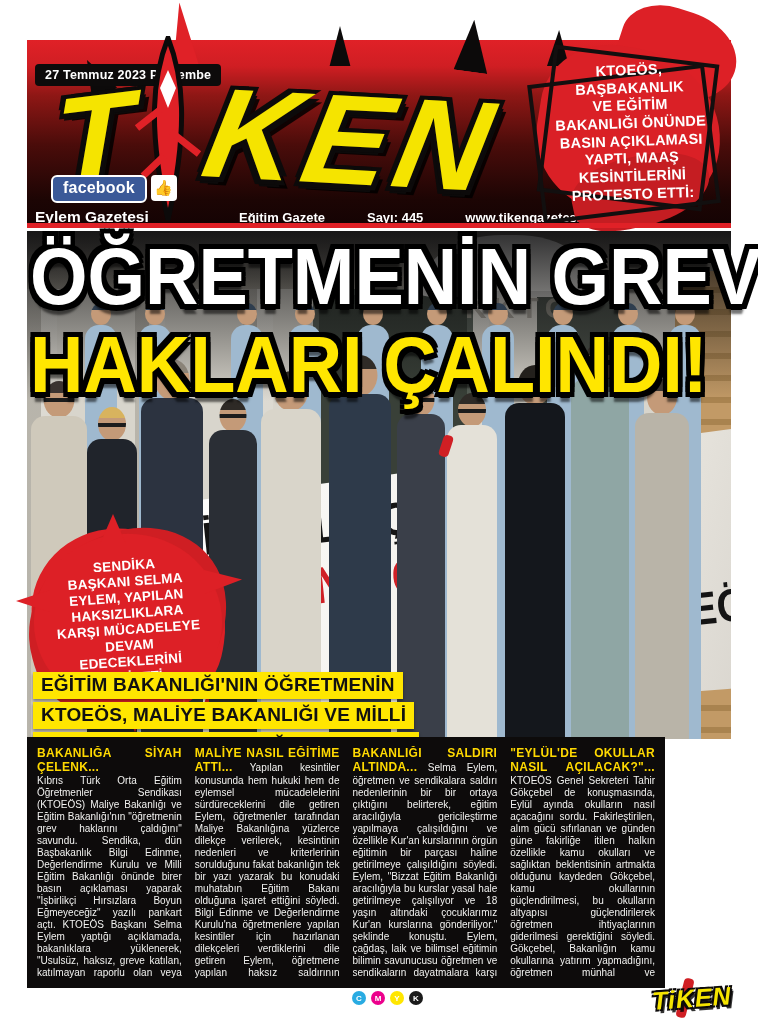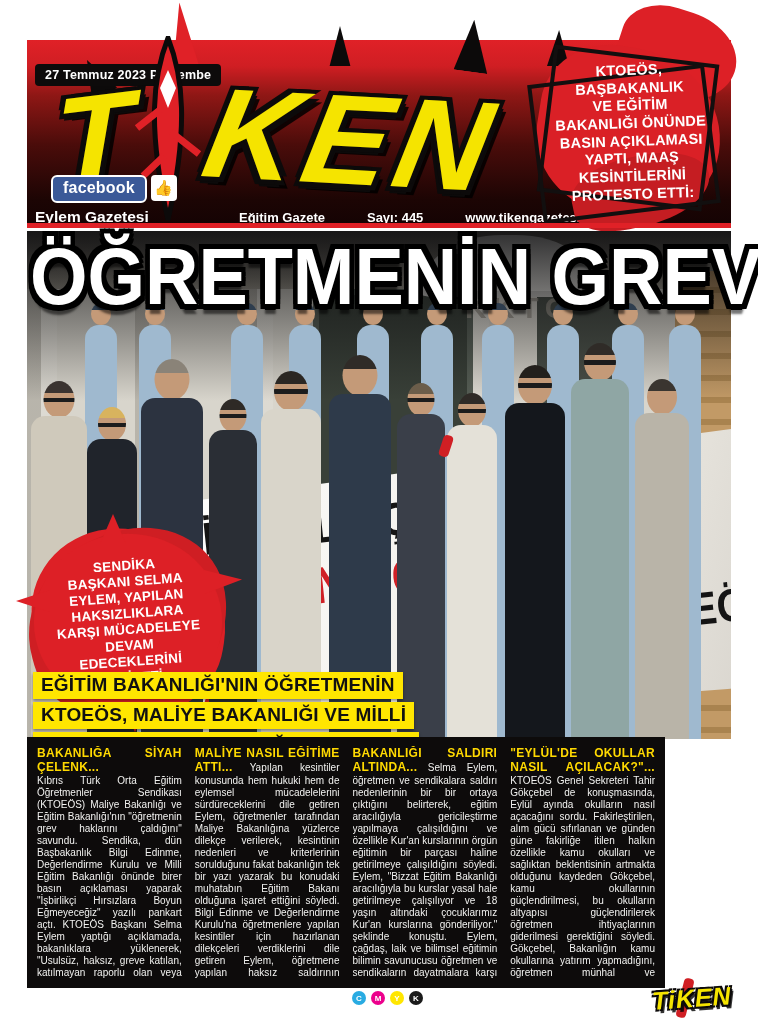--- a/index.html
+++ b/index.html
@@ -299,20 +299,21 @@
           <i></i>
         </div>
       <div class="b1">İŞBİRLİKÇİ HIRSIZLARA</div>
       <div class="b2">BOYUN EĞMEYECEĞİZ</div>
       <div class="b3">KTOEÖS</div>
     </div>
   </div>
 
   <div class="headline">
     <div><span class="hl hl1">ÖĞRETMENİN GREV</span></div>
+    <div style="margin-top:16px;"><span class="hl hl2">HAKLARI ÇALINDI!</span></div>
   </div>
 
   <div class="badge">
     <div class="burst bu1"></div>
     <div class="burst bu2"></div>
     <div class="burst bu3"></div>
     <div class="bspike bs1"></div>
     <div class="bspike bs2"></div>
     <div class="bspike bs3"></div>
     <div class="bspike bs4"></div>

